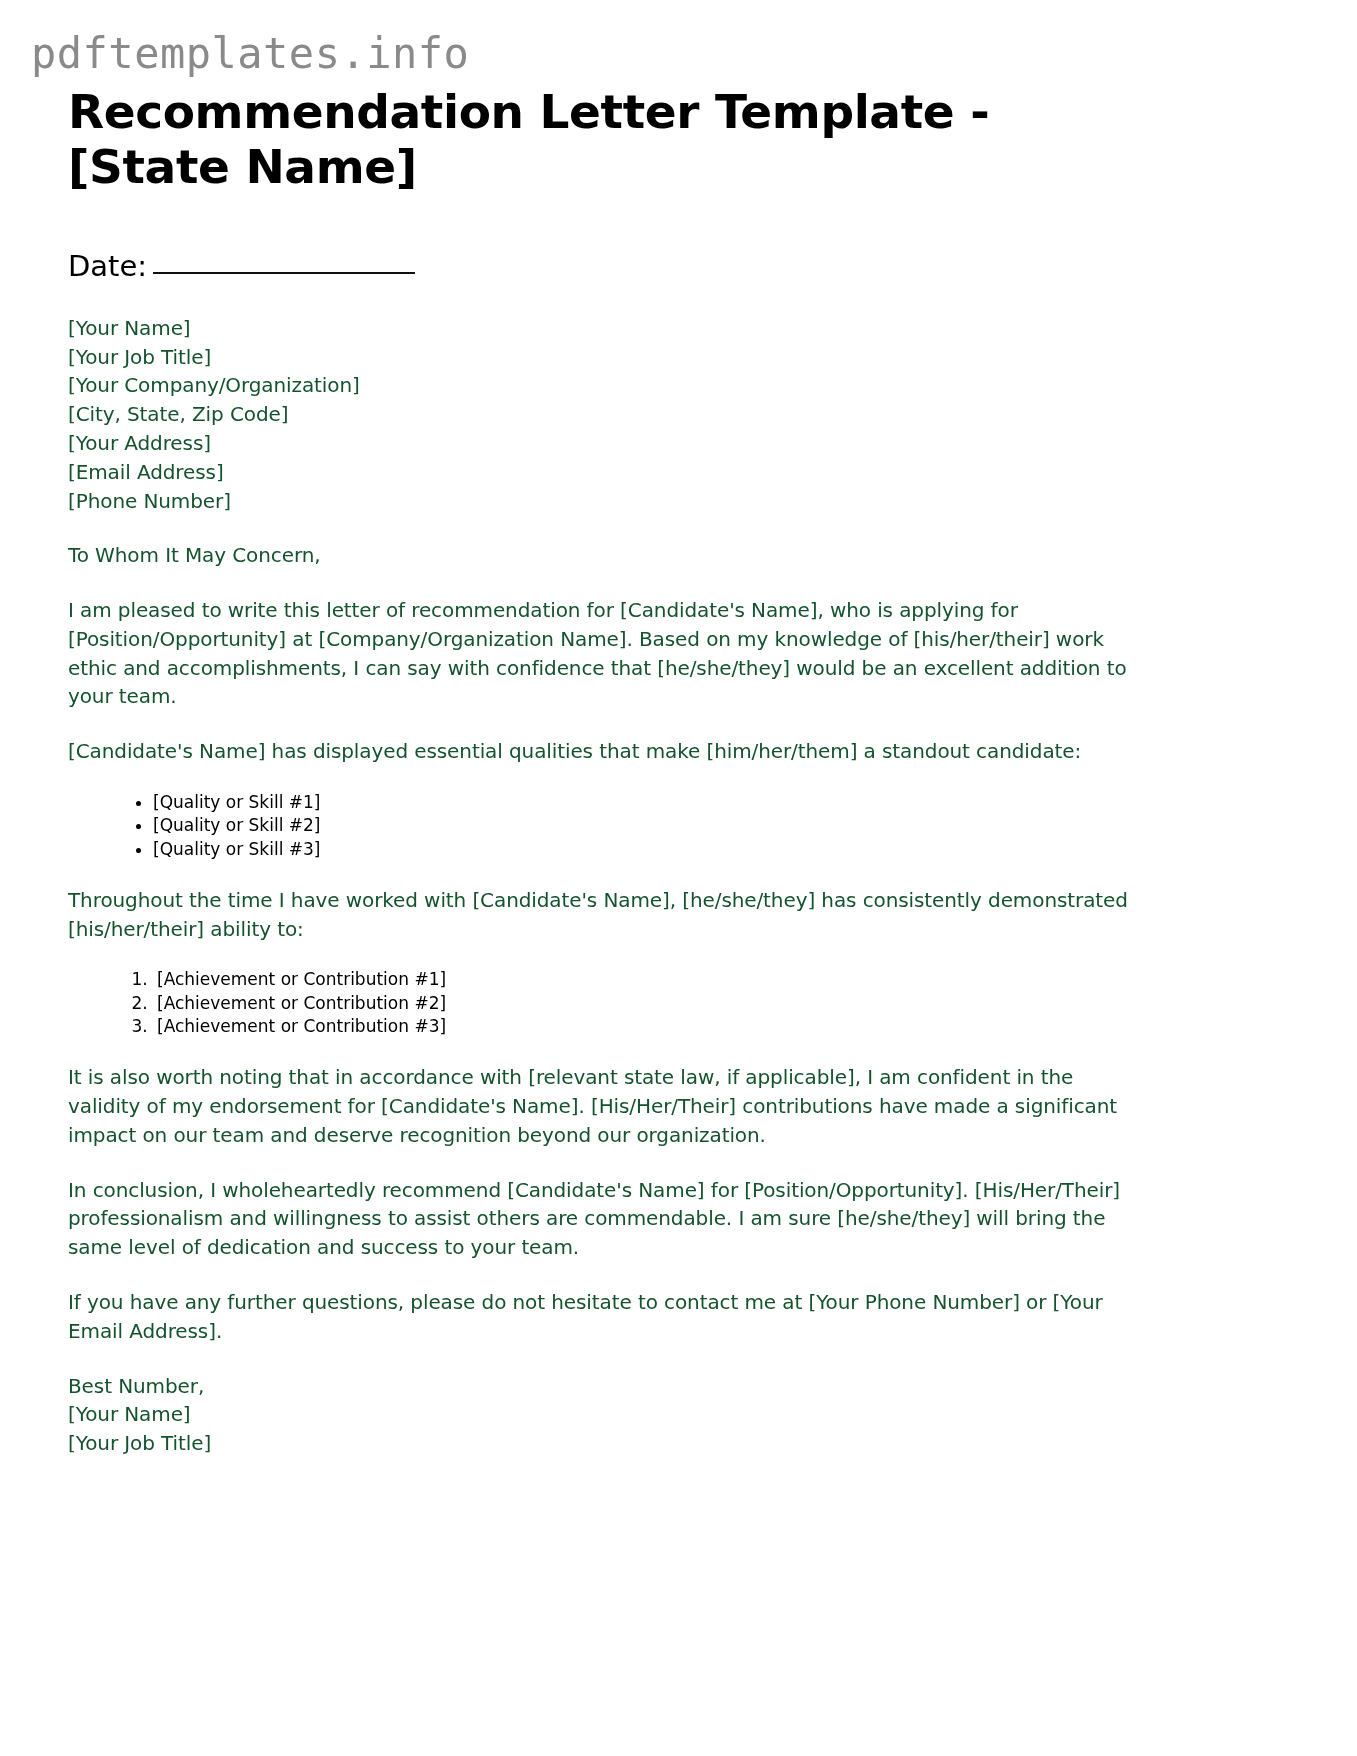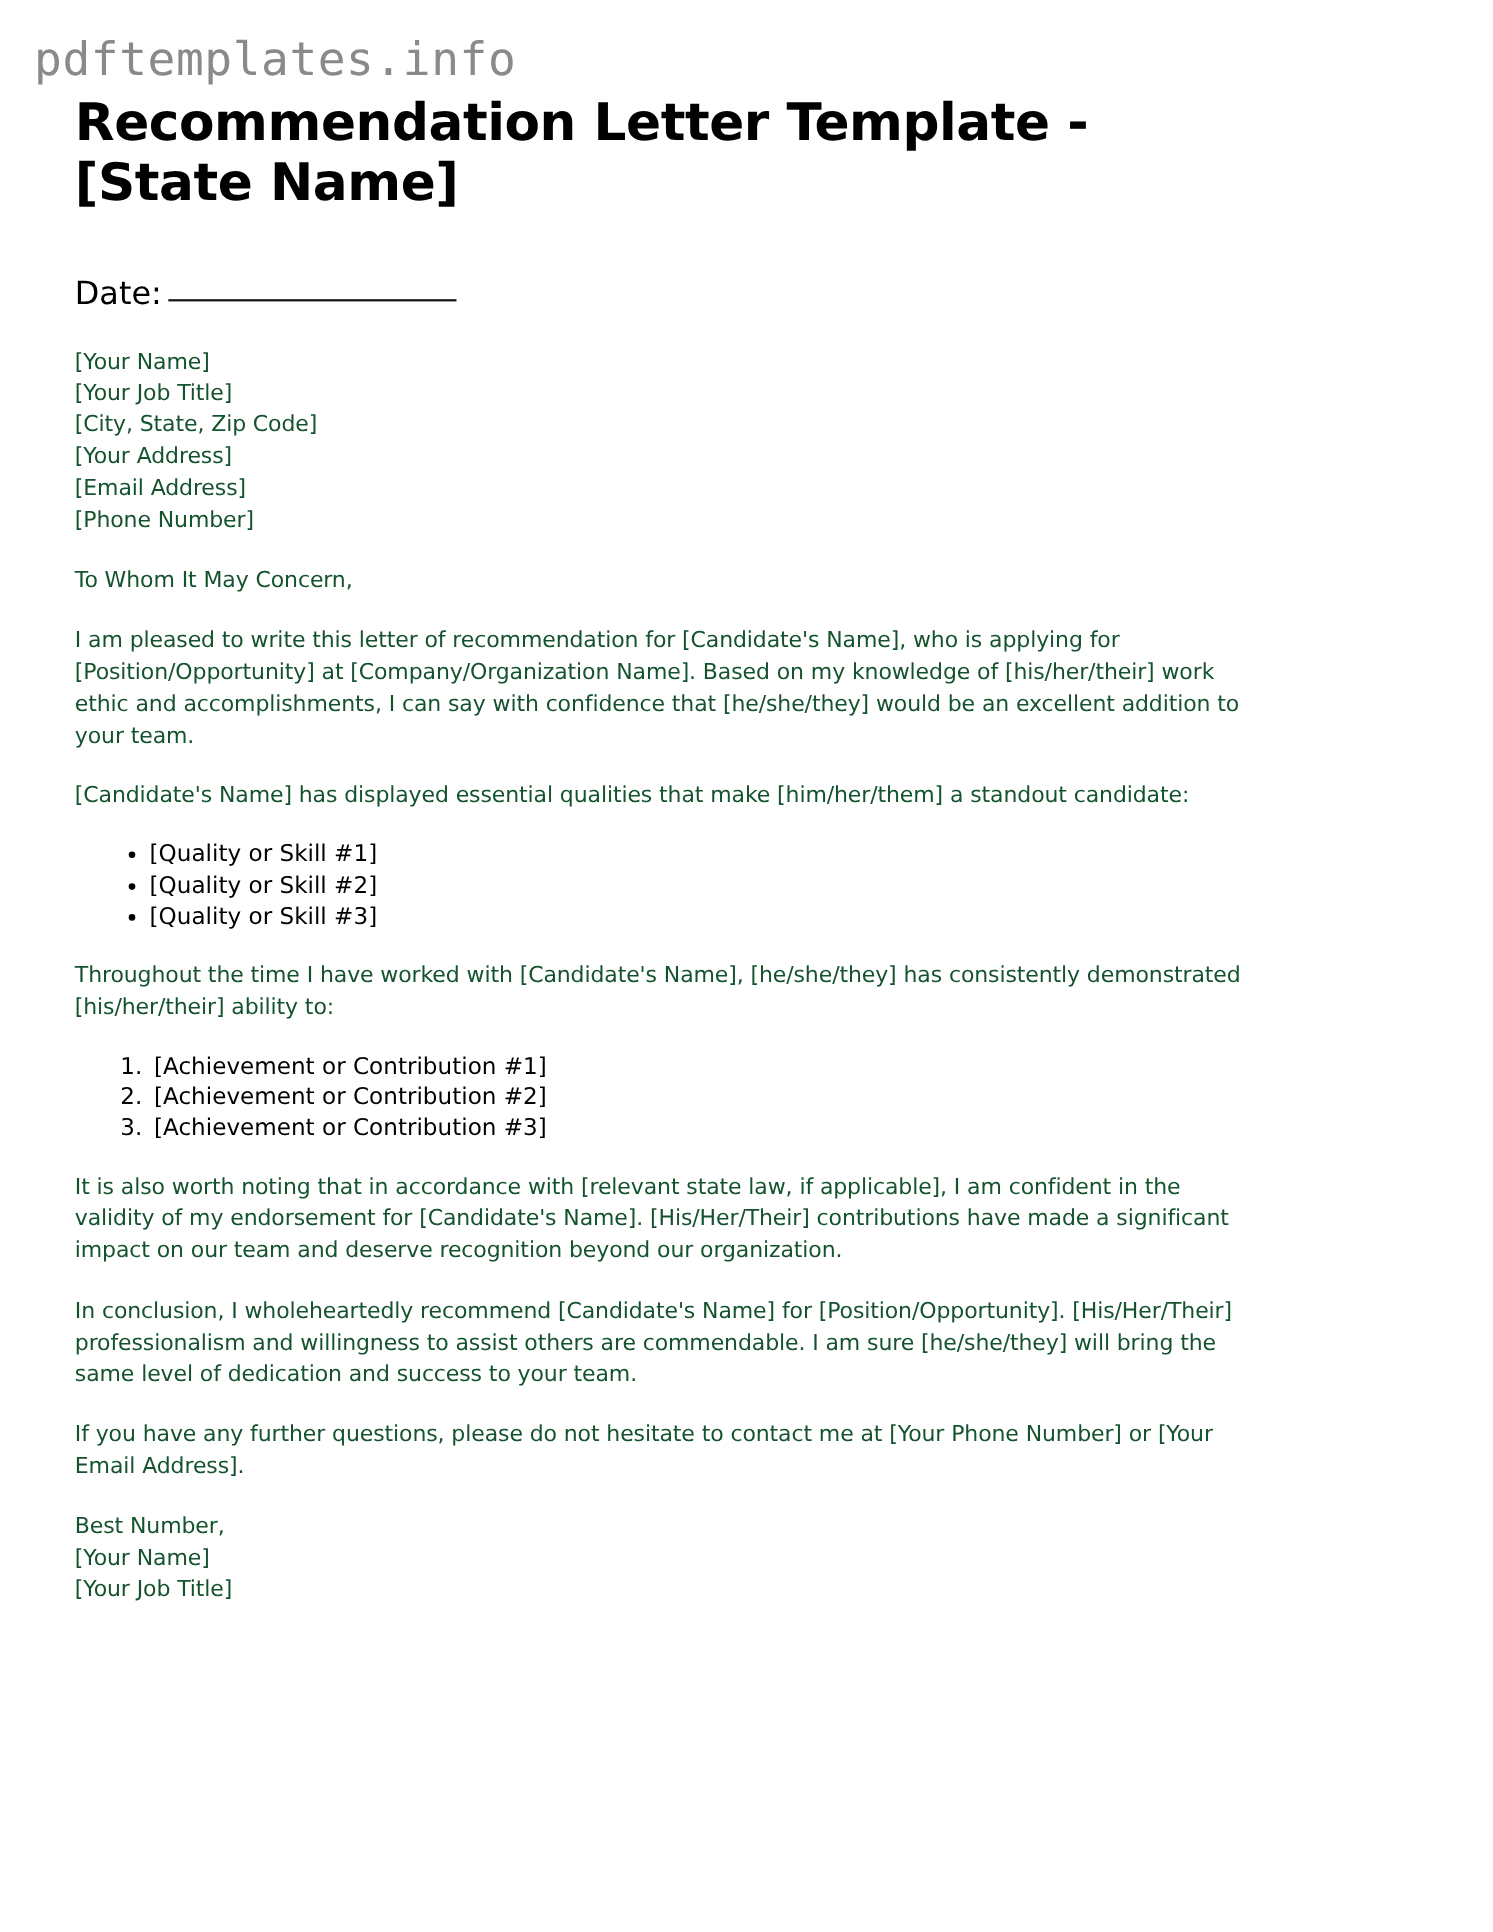--- a/index.html
+++ b/index.html
@@ -81,23 +81,23 @@
     margin: 0 0 26px 0;
     padding-left: 68px;
     list-style-type: disc;
   }
   ol.numbers {
     margin: 0 0 26px 0;
     padding-left: 68px;
     list-style-type: decimal;
   }
   ul.bullets li, ol.numbers li {
-    font-size: 21px;
+    font-size: 17px;
     line-height: 1.25;
-    margin: 0 0 2px 0;
+    margin: 0 0 2px 17px;
     color: #000000;
   }
   ol.numbers li {
     padding-left: 4px;
   }
   .para-wide {
     max-width: 1078px;
   }
 </style>
 </head>
@@ -113,20 +113,21 @@
 
     <div class="body-block">
 
       <div class="date-line">
         <span>Date:</span><span class="rule"></span>
       </div>
 
       <div class="addr">
         <div>[Your Name]</div>
         <div>[Your Job Title]</div>
+        <div>[Your Company/Organization]</div>
         <div>[City, State, Zip Code]</div>
         <div>[Your Address]</div>
         <div>[Email Address]</div>
         <div>[Phone Number]</div>
       </div>
 
       <p class="para">To Whom It May Concern,</p>
 
       <p class="para para-wide">I am pleased to write this letter of recommendation for [Candidate's Name], who is applying for [Position/Opportunity] at [Company/Organization Name]. Based on my knowledge of [his/her/their] work ethic and accomplishments, I can say with confidence that [he/she/they] would be an excellent addition to your team.</p>
 

